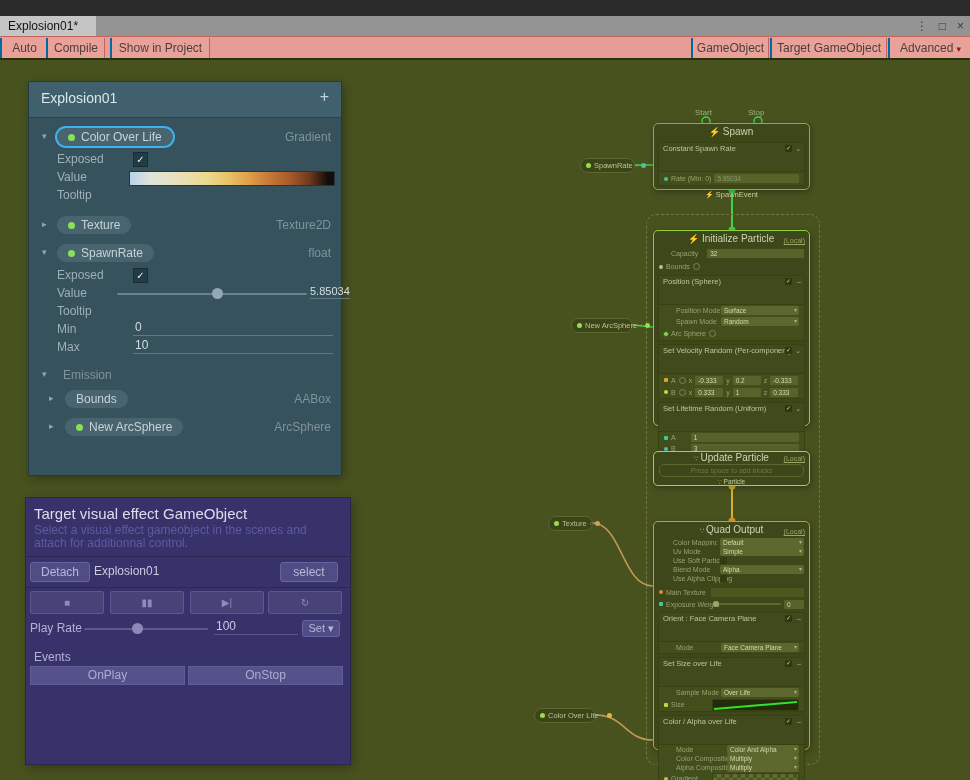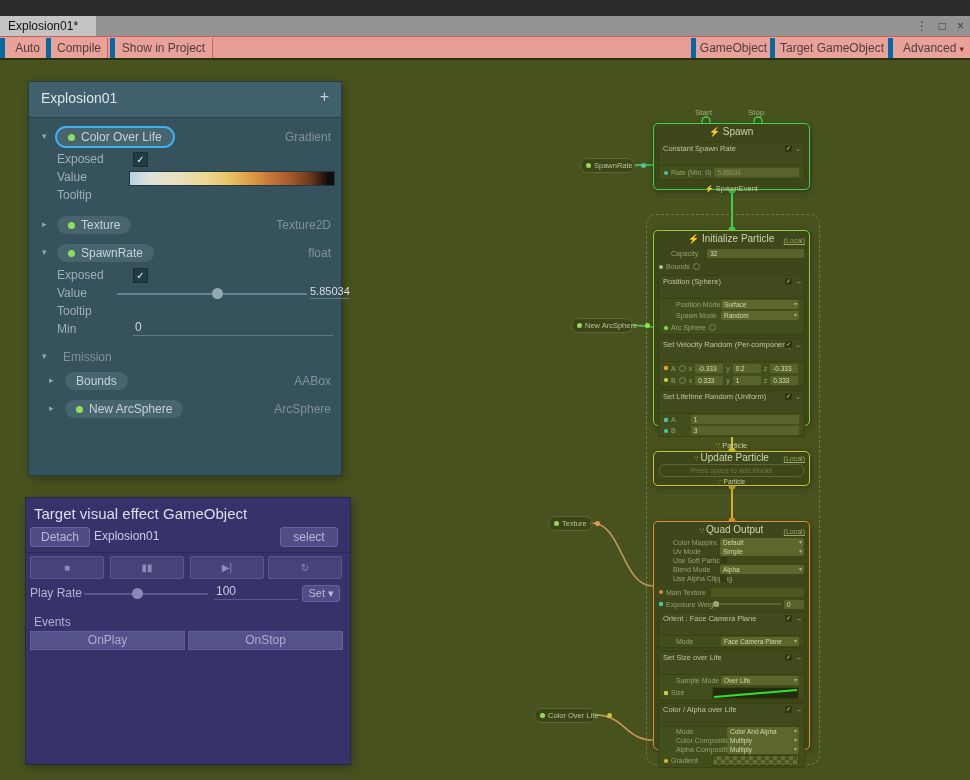--- a/index.html
+++ b/index.html
@@ -11,38 +11,38 @@
   .doc-tab{position:absolute;left:0;top:0;width:96px;height:20px;background:#c5c5c5;
            font-size:12px;line-height:20px;padding-left:8px;color:#121212;box-sizing:border-box;}
   .winicons{position:absolute;right:6px;top:0;height:20px;display:flex;gap:11px;align-items:center;
             color:#3b3b3b;font-size:12px;}
   .winicons span{cursor:default;}
 
   
   .toolbar{position:absolute;top:20px;left:0;right:0;height:22px;background:#e69d95;
            border-top:1px solid #c4645b;box-sizing:border-box;font-size:12px;color:#4e3e3b;}
   .tb-btn{position:absolute;top:1px;height:20px;line-height:20px;text-align:center;
-          border-left:5px solid #0369a1;border-right:1px solid #c4645b;background:#e8a29a;}
+          border-left:2px solid #0369a1;border-right:1px solid #c4645b;background:#e8a29a;}
   .tb-caret{color:#8c2019;font-size:9px;margin-left:3px;}
 
   
   .canvas{position:absolute;top:42px;left:0;width:970px;height:738px;background:#48521f;
           border-top:2px solid #273208;box-sizing:border-box;}
   .edges{position:absolute;left:0;top:0;}
   .group-dash{position:absolute;border:1px dashed #6f7a42;border-radius:10px;}
 
   
   .node{position:absolute;background:#3d4719;border:1.5px solid #3ed348;border-radius:5px;
         box-sizing:border-box;box-shadow:1px 2px 6px rgba(0,0,0,.3);}
   .node-title{height:16px;line-height:16px;text-align:center;font-size:10px;color:#ccd4b4;position:relative;}
   .node-title .bolt{color:#cfd8ba;font-size:9px;margin-right:2px;}
   .badge{position:absolute;right:4px;top:2px;font-size:7px;color:#9aa765;text-decoration:underline;}
   .blk{margin:2px 4px 3px 4px;background:#434e1d;border:1px solid #38420f;border-radius:2px;overflow:hidden;}
   .blkhead{height:12px;line-height:12px;background:#404a1c;font-size:7.5px;color:#bcc69c;
-           padding:0 18px 10px 4px;position:relative;border-bottom:1px solid #38420f;white-space:nowrap;}
+           padding:0 18px 16px 4px;position:relative;border-bottom:1px solid #38420f;white-space:nowrap;}
   .hchk{position:absolute;right:12px;top:2px;width:7px;height:7px;background:#2e3810;border-radius:1px;
         color:#cfd8ae;font-size:6px;line-height:7px;text-align:center;}
   .hchk::after{content:"✓";}
   .hclps{position:absolute;right:3px;top:0;font-size:7px;color:#aab381;}
   .nrow{display:flex;align-items:center;height:11px;font-size:7px;color:#97a272;padding:0 5px;gap:3px;white-space:nowrap;}
   .nlabel{flex-shrink:0;}
   .dd{background:#5b672c;border-radius:2px;height:9px;line-height:9px;font-size:6.5px;color:#d2dbb0;
       padding:0 9px 0 3px;position:relative;flex:1;overflow:hidden;}
   .dd::after{content:"▾";position:absolute;right:2px;top:0;font-size:6px;color:#aab381;}
   .fld{background:#57632a;border-radius:1px;height:9px;line-height:9px;font-size:6.5px;color:#d6deb8;
@@ -461,20 +461,24 @@
         <span class="knob" style="left:183px;top:4px;"></span>
         <span style="position:absolute;left:281px;top:1px;font-size:11px;color:#d5dee2;border-bottom:1px solid #607a85;padding-bottom:1px;">5.85034</span>
       </div>
       <div class="prop-row">
         <span class="prop-label">Tooltip</span>
       </div>
       <div class="prop-row">
         <span class="prop-label">Min</span>
         <input class="bb-input" style="left: 104px; top: 0px; width: 198px;" value="0">
       </div>
+      <div class="prop-row">
+        <span class="prop-label">Max</span>
+        <input class="bb-input" style="left: 104px; top: 0px; width: 198px;" value="10">
+      </div>
 
       <div style="height:10px;"></div>
       <div class="prop-row">
         <span class="bb-chev" style="top:3px;">▾</span>
         <span class="bb-cat">Emission</span>
       </div>
       <div style="height:4px;"></div>
       <div class="bb-row">
         <span class="bb-chev" style="left:20px;">▸</span>
         <span class="pill" style="left:36px;">
@@ -488,20 +492,21 @@
         <span class="pill" style="left:36px;">
           <span class="dot"></span>
           <span>New ArcSphere</span>
         </span>
         <span class="bb-type">ArcSphere</span>
       </div>
     </div>
 
     <div class="tp">
       <div class="tp-title">Target visual effect GameObject</div>
+      <div class="tp-sub">Select a visual effect gameobject in the scenes and attach for additionnal control.</div>
       <div class="tp-attach">
         <div class="tp-btn" style="left:4px;top:5px;width:58px;height:18px;line-height:18px;">
           <span>Detach</span></div>
         <span class="tp-name">Explosion01</span>
         <div class="tp-btn" style="left:254px;top:5px;width:56px;height:18px;line-height:18px;">
           <span>select</span></div>
       </div>
       <div class="pb-row">
         <div class="pb-btn" style="left:4px;">
           <span>■</span></div>

